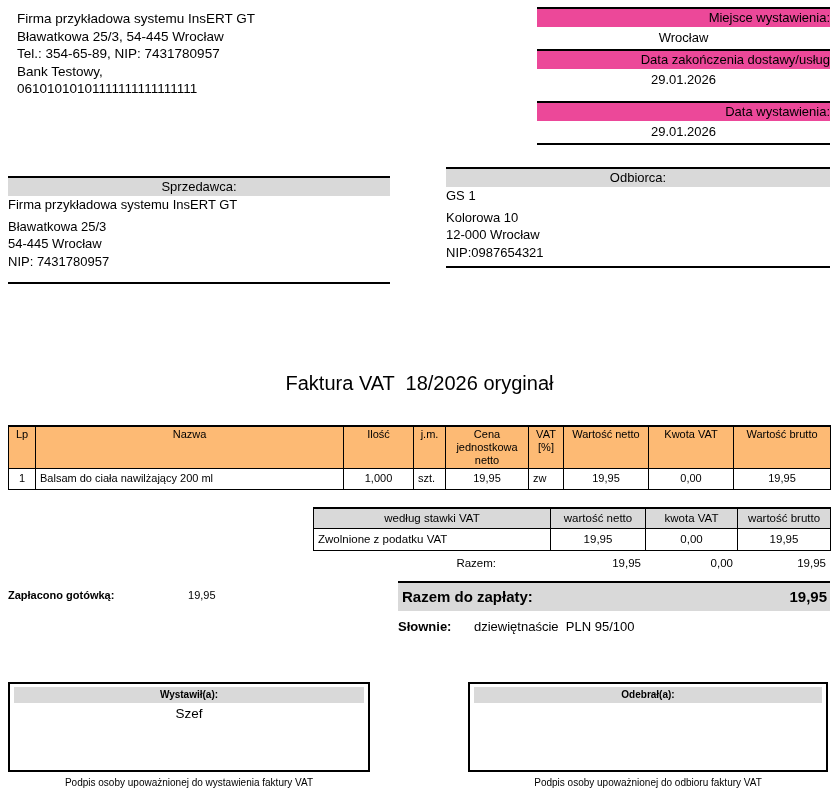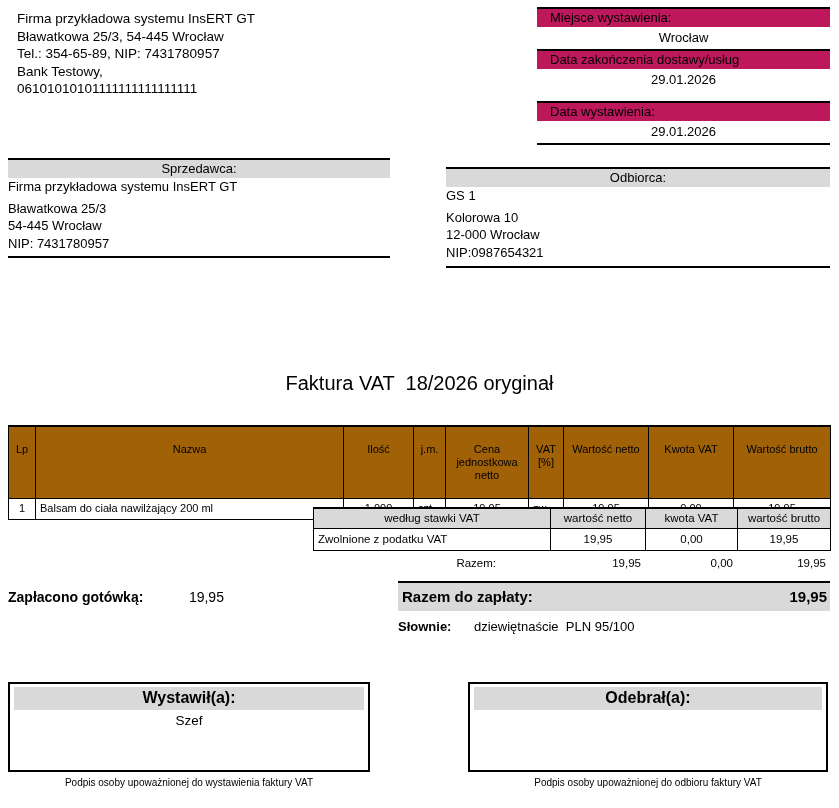--- a/index.html
+++ b/index.html
@@ -9,61 +9,61 @@
     font-family:"Liberation Sans", sans-serif; color:#000;
     overflow:hidden;
   }
   
   .letterhead { position:absolute; left:17px; top:10px; width:420px; font-size:13.5px; }
   .letterhead div { line-height:17.5px; white-space:pre; }
   
   .meta { position:absolute; left:537px; top:7px; width:293px; font-size:13px; }
   .meta-group-a { border-top:2px solid #000; }
   .meta-group-b { border-top:2px solid #000; border-bottom:2px solid #000; margin-top:10px; }
-  .meta-label { background:#be185d; text-align:left; padding:1px 0 2px 13px; line-height:15px; }
+  .meta-label { background:#ec4899; text-align:right; padding:1px 0 2px 13px; line-height:15px; }
   .meta-label.inner { border-top:2px solid #000; }
   .meta-value { text-align:center; padding:3px 0 4px 0; line-height:15px; }
   
   .party-header { background:#d9d9d9; text-align:center; font-size:13px; padding:1px 0 2px 0; line-height:15px; }
   .party-line { font-size:13px; line-height:17.5px; white-space:pre; }
   .party-line.first { margin-bottom:4px; }
-  .seller-block { position:absolute; left:8px; top:158px; width:382px; border-top:2px solid #000; border-bottom:2px solid #000; padding-bottom:4px; }
+  .seller-block { position:absolute; left:8px; top:176px; width:382px; border-top:2px solid #000; border-bottom:2px solid #000; padding-bottom:12px; }
   .right-parties { position:absolute; left:446px; top:167px; width:384px; }
   .buyer-block { border-top:2px solid #000; padding-bottom:5px; }
   .recipient-block { border-top:2px solid #000; border-bottom:2px solid #000; padding-bottom:5px; }
   
   .doc-title { position:absolute; left:0; top:372px; width:839px; text-align:center; font-size:20px; white-space:pre; }
   
   table.items { position:absolute; left:8px; top:425px; width:822px; border-collapse:collapse; table-layout:fixed; font-size:11px; }
-  table.items th { background:#a16207; border:1px solid #000; border-top:2px solid #000; font-weight:normal; vertical-align:top; text-align:center; padding:16px 2px; line-height:13px; height:41px; }
+  table.items th { background:#fdba74; border:1px solid #000; border-top:2px solid #000; font-weight:normal; vertical-align:top; text-align:center; padding:1px 2px; line-height:13px; height:41px; }
   table.items td { border:1px solid #000; padding:2px 4px 3px 4px; height:21px; vertical-align:middle; line-height:13px; }
   .al { text-align:left; } .ar { text-align:center; } .ac { text-align:center; }
   
   .vat-summary { position:absolute; left:313px; top:507px; width:517px; font-size:11.5px; }
   .vat-summary table { width:517px; border-collapse:collapse; table-layout:fixed; }
   .vat-summary th { background:#d9d9d9; border:1px solid #000; border-top:2px solid #000; font-weight:normal; text-align:center; padding:2px 2px 3px 2px; line-height:14px;margin-left:32px; }
   .vat-summary td { border:1px solid #000; padding:3px 4px 4px 4px; line-height:14px; }
   .razem-row { display:flex; margin-top:5px; line-height:14px; }
   .razem-row .c0 { width:237px; text-align:right; padding-right:54px; }
   .razem-row .c1 { width:95px; text-align:right; padding-right:4px; }
   .razem-row .c2 { width:92px; text-align:right; padding-right:4px; }
   .razem-row .c3 { width:93px; text-align:right; padding-right:4px; }
   
-  .paid-row { position:absolute; left:8px; top:589px; font-size:14px; }
+  .paid-row { position:absolute; left:8px; top:589px; font-size:11px; }
   .paid-label { font-weight:bold; display:inline-block; width:177px; }
   .total-block { position:absolute; left:398px; top:581px; width:432px; }
   .total-bar { border-top:2px solid #000; background:#d9d9d9; display:flex; justify-content:space-between; align-items:center; font-weight:bold; font-size:15px; padding:5px 3px 6px 4px; }
   .slownie { margin-top:8px; font-size:13px; display:flex; }
   .slownie-label { font-weight:bold; display:inline-block; width:76px; }
   .slownie-value { white-space:pre; }
   
   .sig-box { position:absolute; top:682px; height:90px; border:2px solid #000; background:#fff; }
   .sig-box.left { left:8px; width:362px; }
   .sig-box.right { left:468px; width:360px; }
-  .sig-header { background:#d9d9d9; margin:3px 4px 0 4px; text-align:center; font-weight:bold; font-size:16px; padding:2px 0 3px 0; }
+  .sig-header { background:#d9d9d9; margin:3px 4px 0 4px; text-align:center; font-weight:bold; font-size:10px; padding:2px 0 3px 0; }
   .sig-name { text-align:center; font-size:13.5px; margin-top:3px; }
   .sig-caption { position:absolute; top:776px; font-size:10px; text-align:center; line-height:13px; }
   .sig-caption.left { left:8px; width:362px; }
   .sig-caption.right { left:468px; width:360px; }
 </style>
 </head>
 <body>
 
 <div class="page">
 

